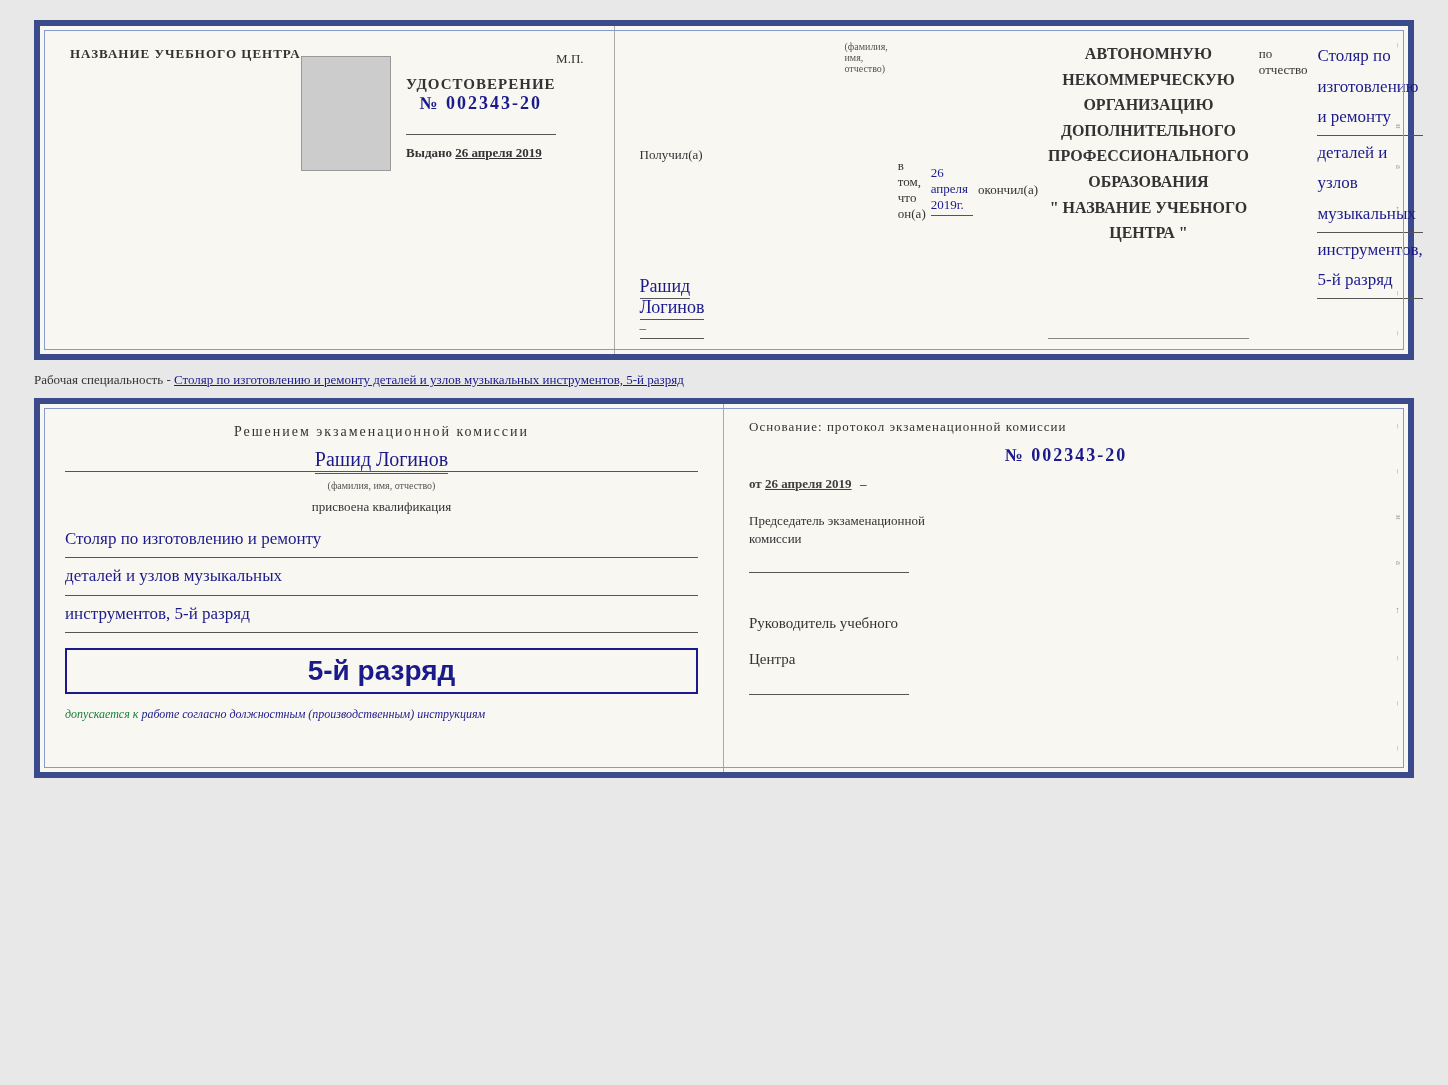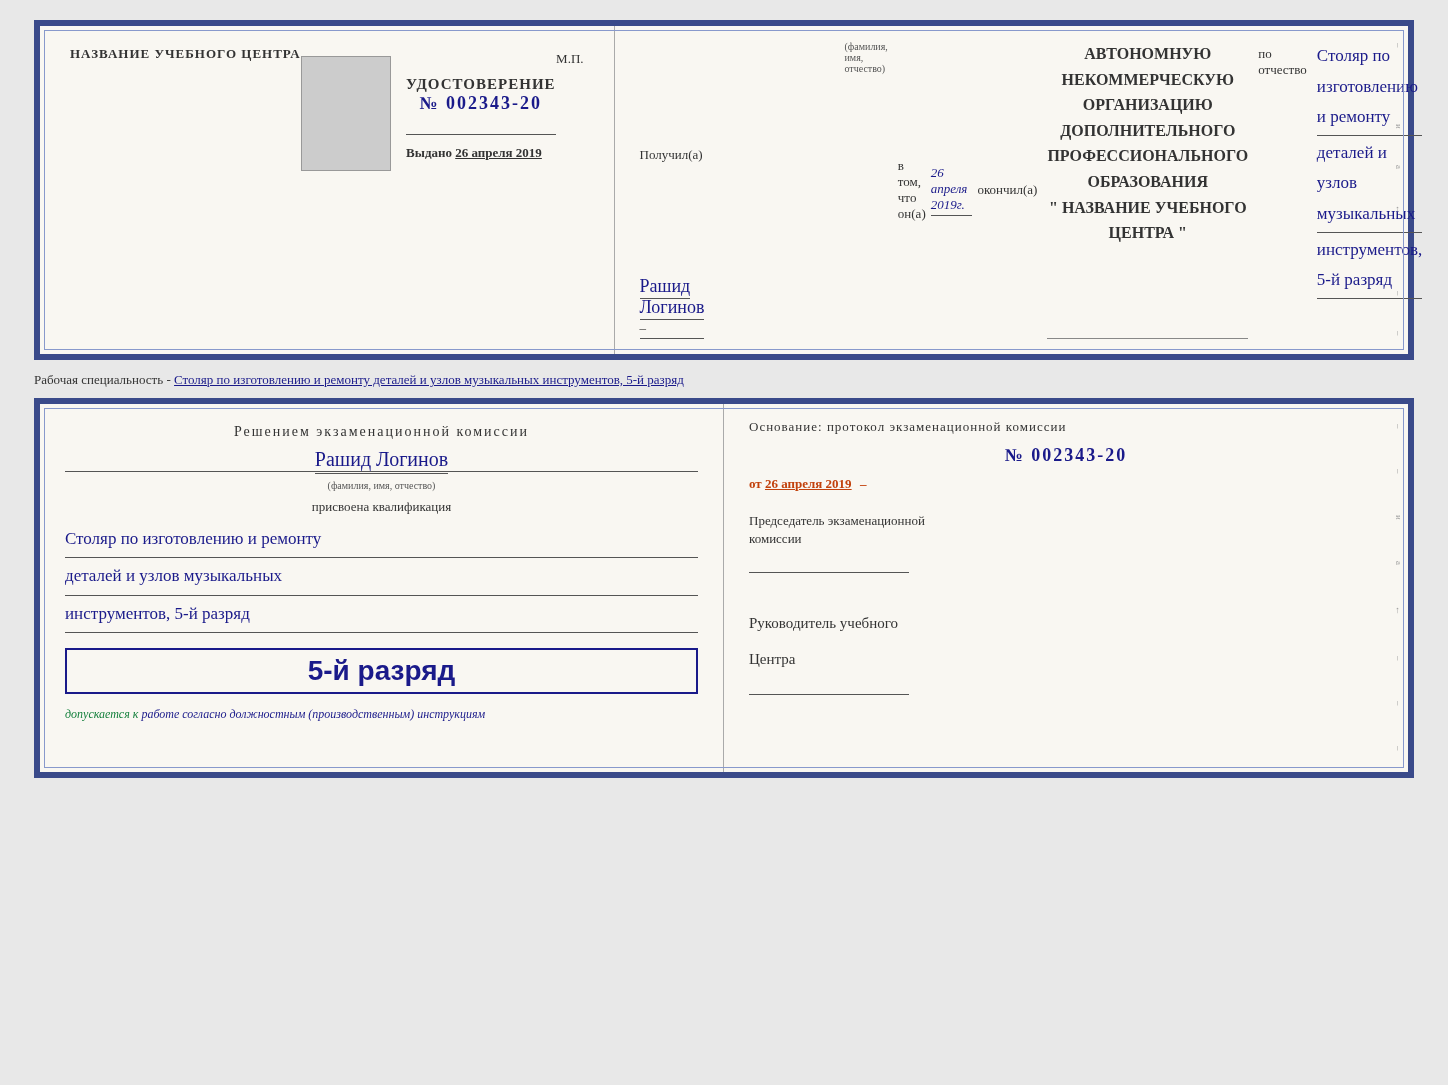--- a/index.html
+++ b/index.html
@@ -136,21 +136,20 @@
 
     .date-line {
       display: flex;
       align-items: center;
       gap: 5px;
       font-size: 13px;
       color: #333;
     }
 
     .date-value {
-      font-style: italic;
       font-size: 13px;
       color: #1a1a8a;
       border-bottom: 1px solid #555;
       padding: 0 5px 2px 0;
     }
 
     .org-block {
       font-size: 16px;
       text-align: center;
       font-weight: 600;
@@ -304,21 +303,21 @@
     .protocol-number {
       font-size: 18px;
       font-weight: 700;
       color: #1a1a8a;
       text-align: center;
       letter-spacing: 2px;
     }
 
     .from-date {
       font-size: 13px;
-      color: #c2410c;
+      color: #404040;
     }
 
     .from-date span {
       font-weight: 600;
     }
 
     .chairman-block {
       margin-top: 10px;
     }
 

